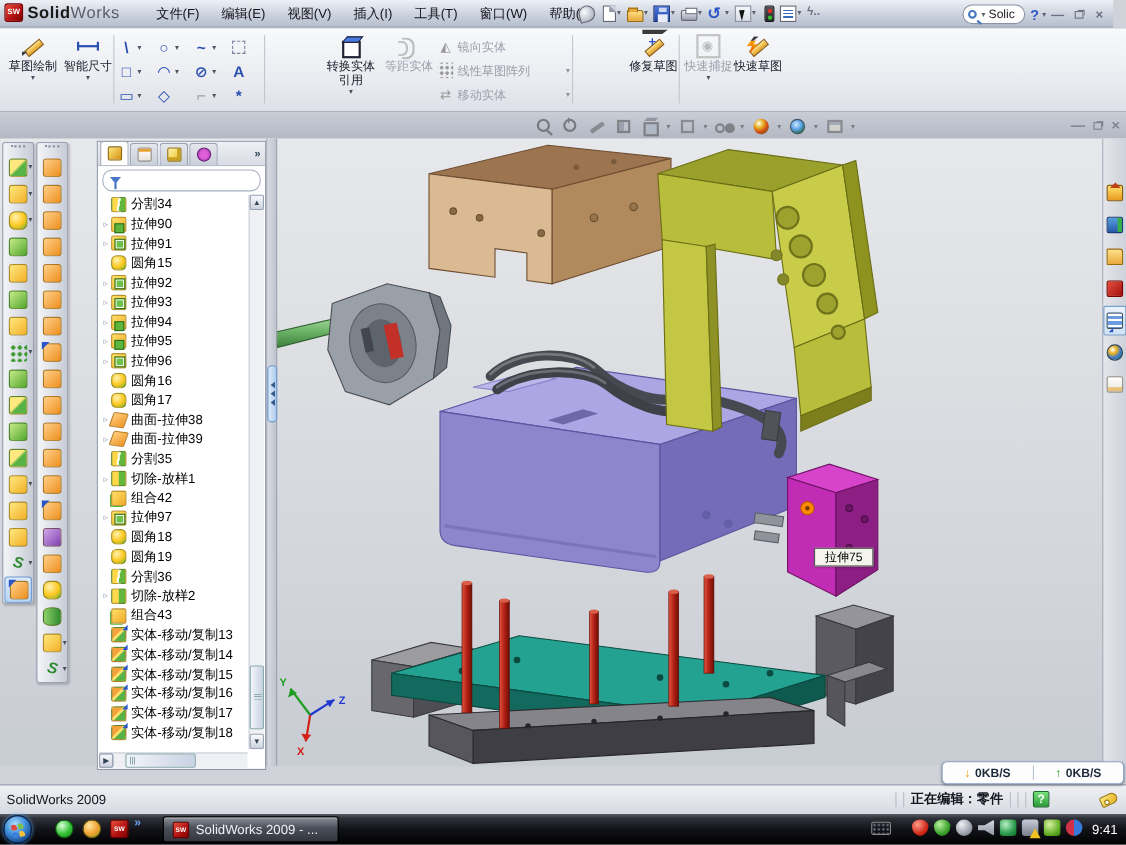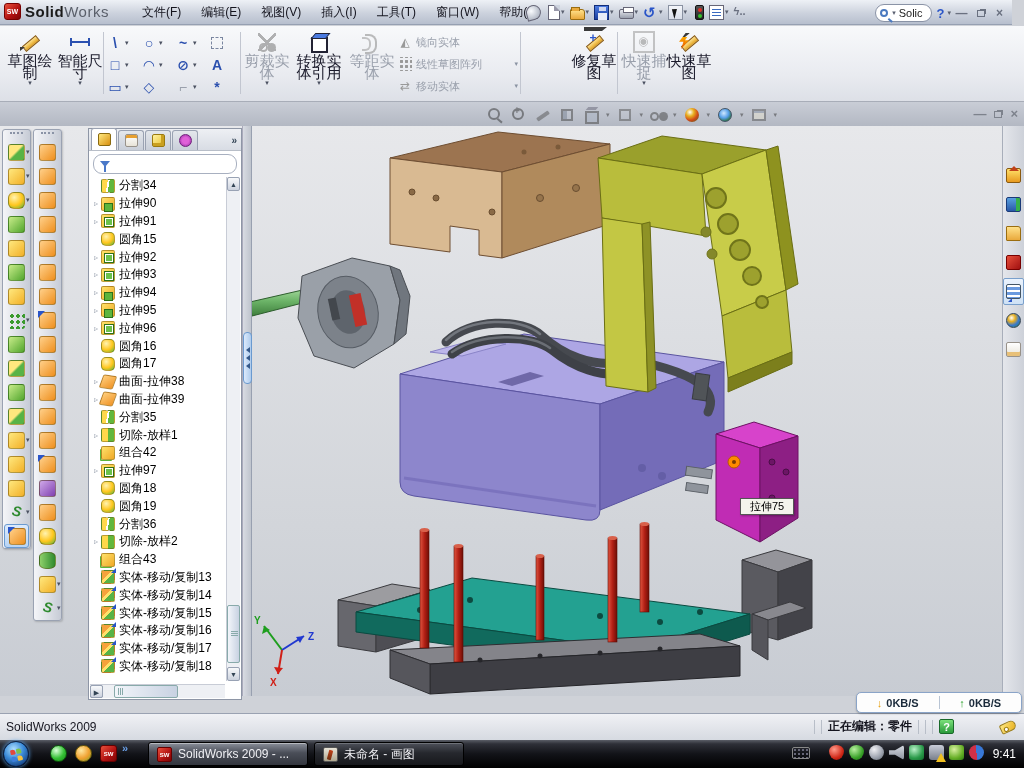--- a/index.html
+++ b/index.html
@@ -50,21 +50,21 @@
   .wrestore { width:8px; height:7px; border:1px solid #6a7180; box-shadow:2px -2px 0 -1px #6a7180; }
 
   
   #ribbon { position:absolute; left:0; top:26px; width:1024px; height:76px;
     background:linear-gradient(#f8f9fb,#e9ebf0 65%,#dde0e7); border-bottom:1px solid #a8adb8; }
   #watermark { position:absolute; right:18px; top:-2px; font-size:64px; font-style:italic; font-weight:bold;
     color:#c6cad2; font-family:"Liberation Serif",serif; letter-spacing:-4px; }
   .rsep { position:absolute; top:6px; width:1px; height:62px; background:#c2c6d0; }
   .lb { position:absolute; top:3px; width:48px; height:70px; text-align:center; }
   .lb .lbic { height:26px; display:flex; align-items:center; justify-content:center; }
-  .lb .lbl { font-size:15px; line-height:12px; color:#1a1a2a; }
+  .lb .lbl { font-size:11px; line-height:12px; color:#1a1a2a; }
   .lb .lbdd { font-size:7px; color:#4a5060; }
   .lb.dis .lbl { color:#9aa0ac; } .lb.dis .lbic { filter:grayscale(1) opacity(.55); }
   
   .ric { position:relative; width:22px; height:22px; display:inline-block; }
   .pencil::before { content:""; position:absolute; left:3px; top:9px; width:16px; height:5px;
     background:linear-gradient(#ffe28a,#e0a020); border:1px solid #8a5a10; transform:rotate(-40deg); }
   .pencil::after { content:""; position:absolute; left:1px; top:16px; border-top:4px solid #3a3a3a; border-right:5px solid transparent; }
   .ic-smart-dim::before { content:""; position:absolute; left:1px; top:10px; width:20px; height:2px; background:#2a50b0; }
   .ic-smart-dim::after { content:""; position:absolute; left:1px; top:7px; width:2px; height:8px; background:#2a50b0; box-shadow:18px 0 0 #2a50b0; }
   .ic-trim::before { content:""; position:absolute; inset:2px; background:
@@ -425,27 +425,20 @@
         <span class="sgcell">
           <span class="sg disg">⌐</span>
           <span class="sgdd">▾</span>
         </span>
         <span class="sgcell">
           <span class="sg">*</span>
         </span>
       </div>
     <div class="rsep" style="left:240px;"></div>
 
-    <div class="lb dis" style="left:243px;">
-      <div class="lbic">
-          <span class="ric ic-trim"></span>
-        </div>
-      <div class="lbl">剪裁实体</div>
-        <div class="lbdd" style="visibility: visible;">▾</div>
-    </div>
     <div class="lb" style="left:293px;width:52px;">
       <div class="lbic">
           <span class="ric ic-convert"></span>
         </div>
       <div class="lbl">转换实体引用</div>
         <div class="lbdd" style="visibility: visible;">▾</div>
     </div>
     <div class="lb dis" style="left:348px;">
       <div class="lbic">
           <span class="ric ic-offset"></span>
@@ -1049,24 +1042,20 @@
     <div id="qlaunch">
         <span class="ql ql-msg"></span>
         <span class="ql ql-av"></span>
         <span class="ql ql-sw">SW</span>
       </div>
     <div id="qmore">»</div>
     <div class="task" id="task1">
       <span class="ticon ti-sw">SW</span>
       <span>SolidWorks 2009 - ...</span>
     </div>
-    <div class="task" id="task2">
-      <span class="ticon ti-paint"></span>
-      <span>未命名 - 画图</span>
-    </div>
     <div id="tray">
         <span class="tri tr-kbd"></span>
         <span class="tri tr-red"></span>
         <span class="tri tr-grn"></span>
         <span class="tri tr-gray"></span>
         <span class="tri tr-spk"></span>
         <span class="tri tr-phone"></span>
         <span class="tri tr-net"></span>
         <span class="tri tr-sh2"></span>
         <span class="tri tr-sync"></span>

